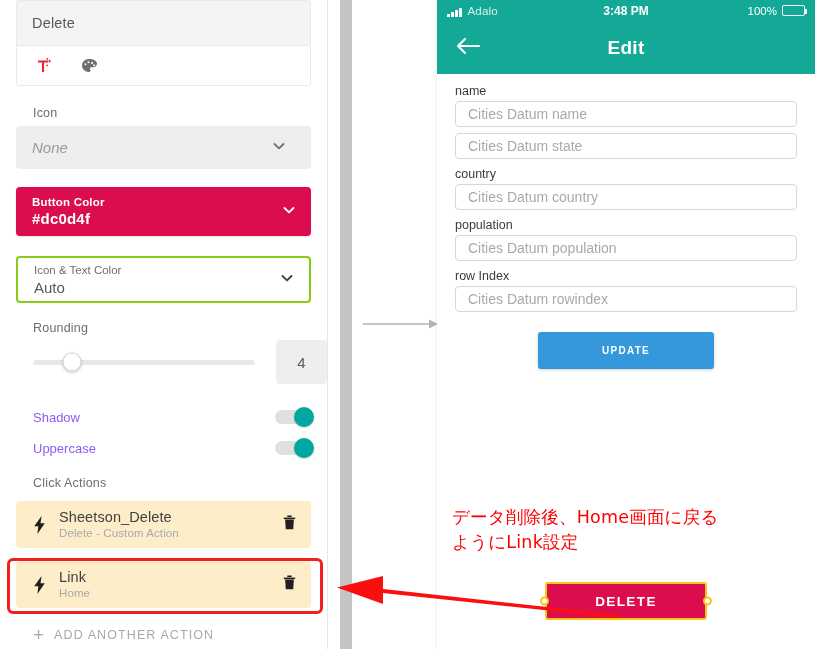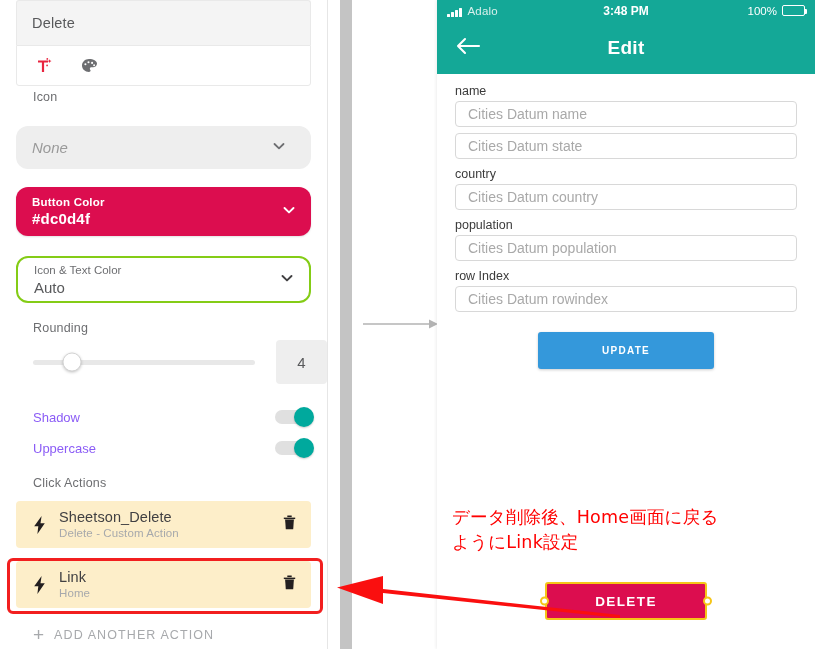--- a/index.html
+++ b/index.html
@@ -44,21 +44,21 @@
   .icon-btn { width: 26px; height: 24px; display: flex; align-items: center; justify-content: center; cursor: pointer; }
 
   .section-label {
     position: absolute; left: 33px;
     font-size: 12.5px; color: #6d6e71; letter-spacing: .2px;
   }
 
   .dropdown {
     position: absolute; left: 16px;
     width: 295px; height: 45px;
-    border-radius: 12px;
+    border-radius: 4px;
     display: flex; align-items: center;
     padding: 0 24px 0 16px;
     cursor: pointer;
   }
   .dropdown.grey { background: #eeeeee; top: 126px; height: 43px; }
   .dropdown.grey .val { font-size: 15px; color: #9a9a9a; font-style: italic; }
   .dropdown .chev { margin-left: auto; }
 
   .dropdown.colorswatch {
     background: #dc0d4f; top: 187px; height: 49px;
@@ -240,21 +240,21 @@
         <svg width="20" height="20" viewBox="0 0 20 20">
           <path d="M10 3C6 3 3 5.9 3 9.6c0 3.7 3 6.4 7 6.4.9 0 1.6-.6 1.6-1.4 0-.4-.15-.7-.4-.97-.24-.27-.38-.58-.38-.94 0-.8.66-1.44 1.47-1.44h1.73C16.2 11.25 18 9.5 18 7.4 18 4.9 14.4 3 10 3z" fill="#6d6e71"></path>
           <circle cx="6.4" cy="8.2" r="1.05" fill="#ffffff"></circle>
           <circle cx="9.5" cy="6.3" r="1.05" fill="#ffffff"></circle>
           <circle cx="13.1" cy="6.9" r="1.05" fill="#ffffff"></circle>
           <circle cx="15.1" cy="9.2" r=".95" fill="#ffffff"></circle>
         </svg>
       </div>
     </div>
 
-    <div class="section-label" style="top:90px;">Icon</div>
+    <div class="section-label" style="top:106px;">Icon</div>
 
     <div class="dropdown grey">
       <span class="val">None</span>
       <span class="chev">
         <svg width="16" height="16" viewBox="0 0 16 16">
             <path d="M3.5 6l4.5 4.4L12.5 6" fill="none" stroke="#6d6e71" stroke-width="1.8" stroke-linecap="round" stroke-linejoin="round"></path>
           </svg>
       </span>
     </div>
 

